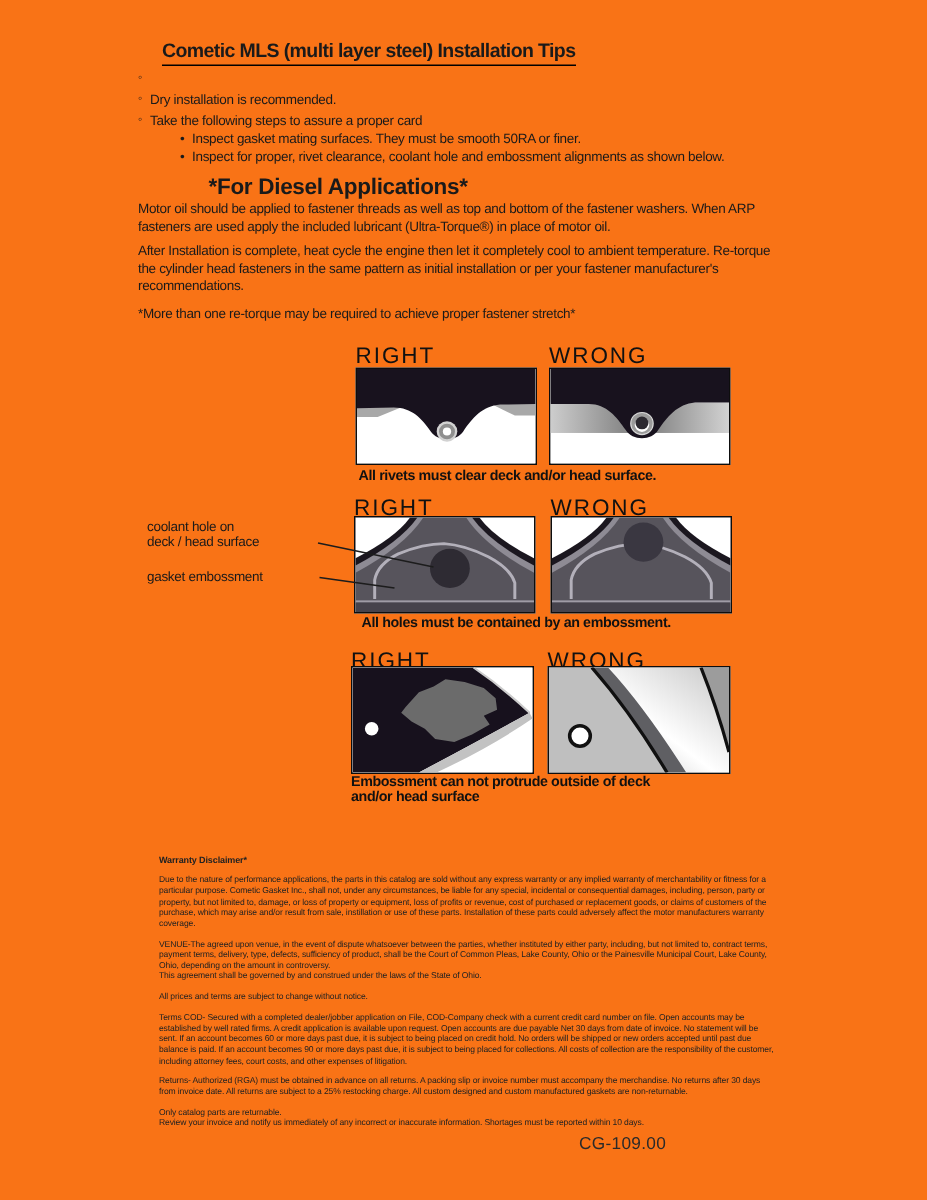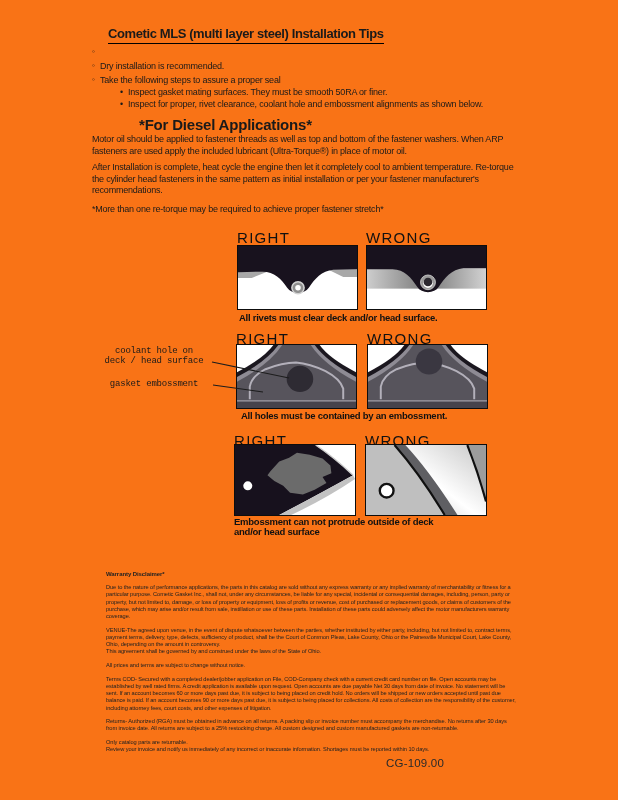--- a/index.html
+++ b/index.html
@@ -29,21 +29,21 @@
   #diesel-p2{top:162px;}
   #diesel-note{top:204px;}
 
   
   .rw-label{width:121px;font-size:15px;letter-spacing:1.3px;color:#111;}
   .caption{font-size:9.5px;font-weight:bold;letter-spacing:-0.25px;color:#111;}
   .panel{border:1.5px solid #0d0d0d;box-sizing:border-box;background:#fff;}
   .panel svg{display:block;width:100%;height:100%;}
 
   
-  .anno{font-size:9px;letter-spacing:-0.2px;text-align:center;width:112px;left:98px;line-height:10px;font-family:Liberation Mono, monospace;}
+  .anno{font-size:9px;letter-spacing:-0.2px;text-align:left;width:112px;left:98px;line-height:10px;}
 
   
   #disclaimer{left:106px;top:571px;width:412px;font-size:5.7px;line-height:7.2px;letter-spacing:-0.08px;color:#222;}
   #disclaimer .dhead{font-size:6px;font-weight:bold;margin-bottom:6px;}
   #disclaimer p{margin:0 0 6.5px 0;}
   #disclaimer .tight{margin:0;}
 
   #footer-code{left:386px;top:757px;font-size:11.5px;letter-spacing:0.2px;color:#2a2a2a;}
 </style>
 </head>
@@ -56,21 +56,21 @@
   <div id="tips" class="abs">
     <div class="bullet">
       <span class="mk">◦</span>
     </div>
     <div class="bullet">
       <span class="mk">◦</span>
       <span>Dry installation is recommended.</span>
     </div>
     <div class="bullet">
       <span class="mk">◦</span>
-      <span>Take the following steps to assure a proper seal</span>
+      <span>Take the following steps to assure a proper card</span>
     </div>
     <div class="subbullet">
       <span class="mk">•</span>
       <span>Inspect gasket mating surfaces.  They must be smooth 50RA or finer.</span>
     </div>
     <div class="subbullet">
       <span class="mk">•</span>
       <span>Inspect for proper, rivet clearance, coolant hole and embossment alignments as shown below.</span>
     </div>
   </div>

